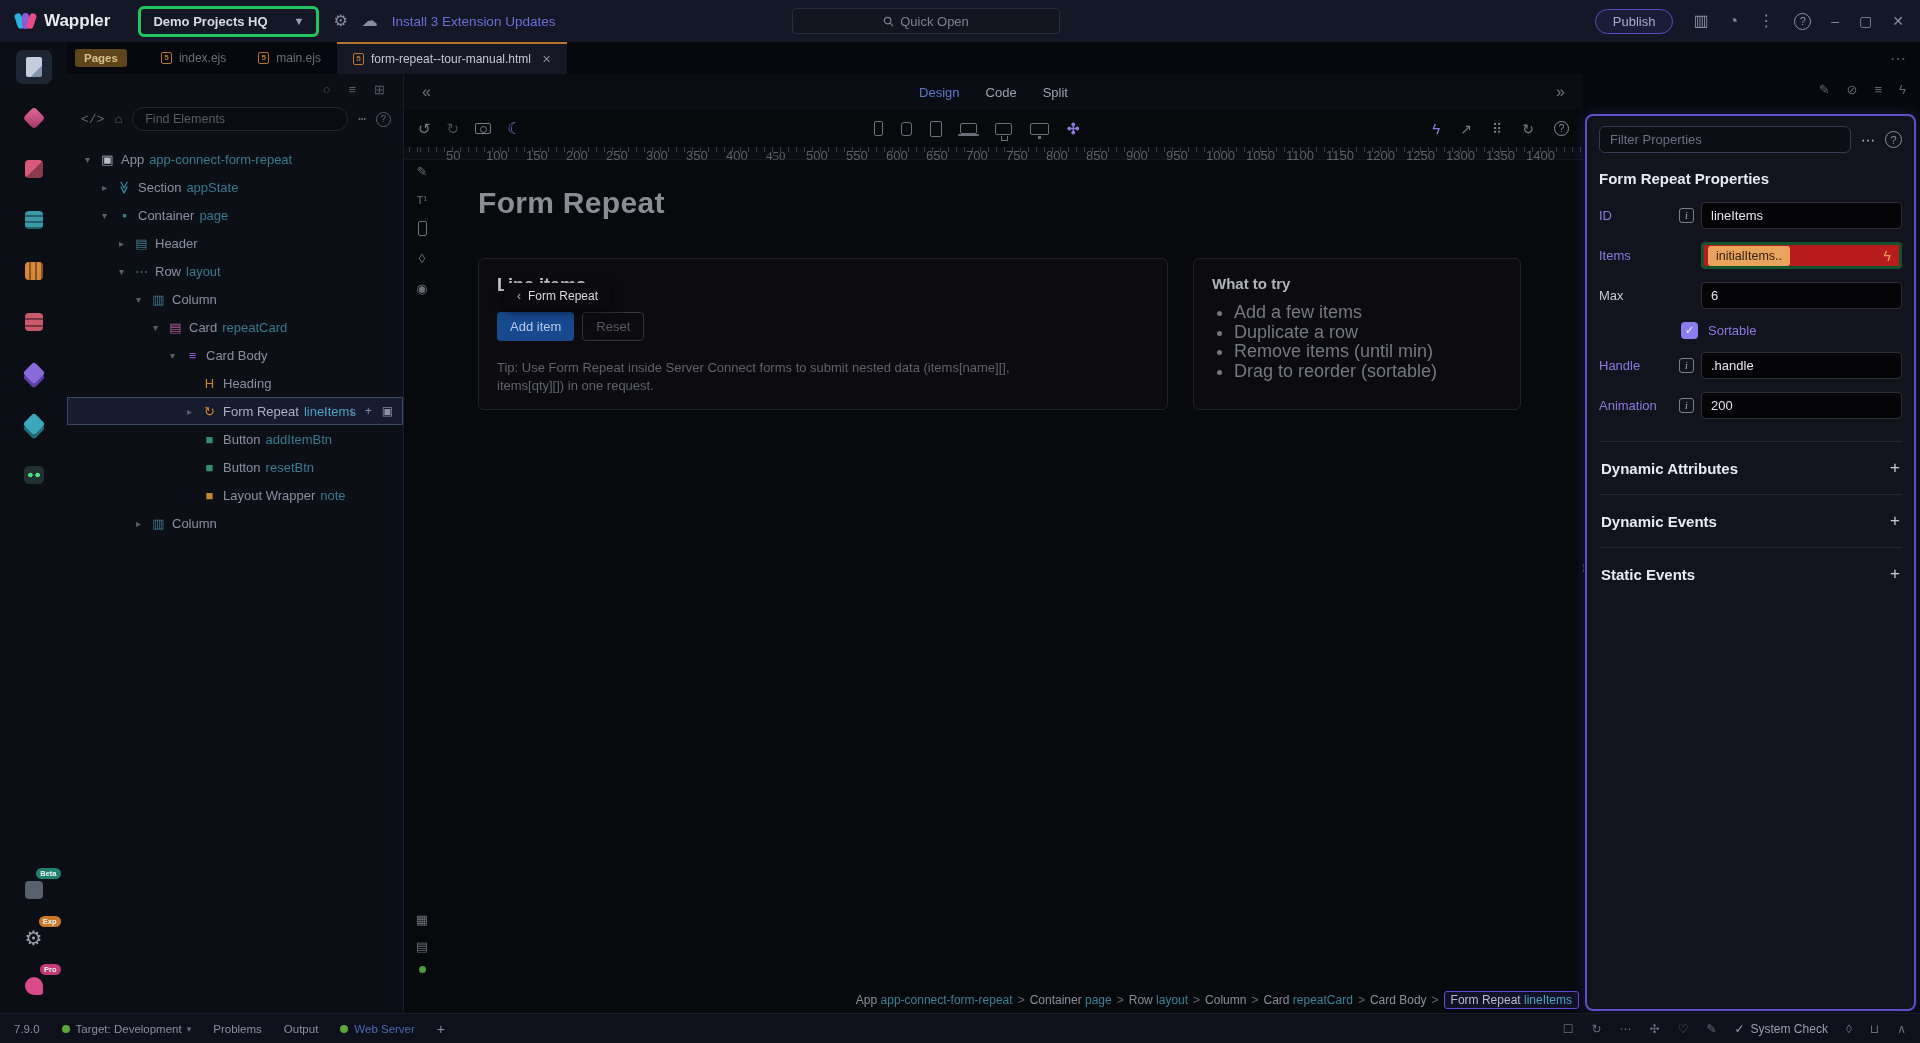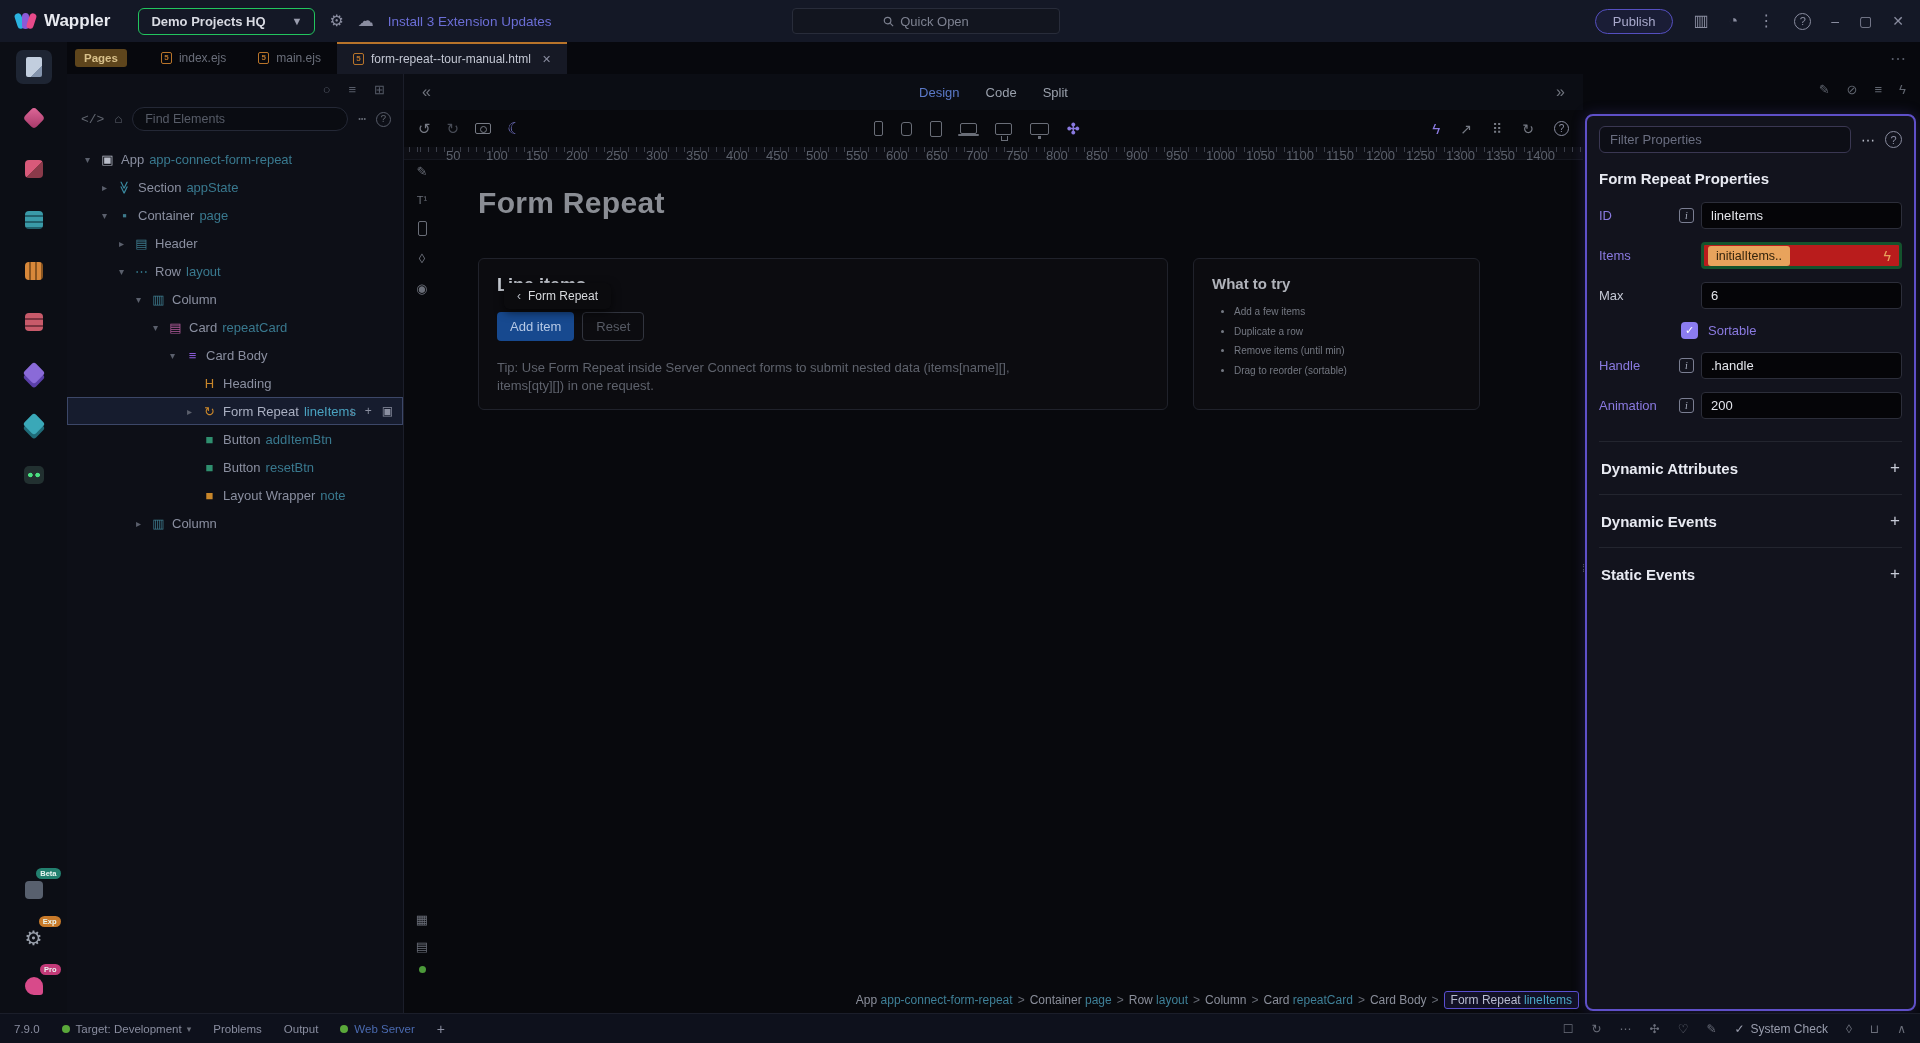--- a/index.html
+++ b/index.html
@@ -9,21 +9,21 @@
   
   .topbar { position:absolute; left:0; top:0; width:1920px; height:42px; background:#141826;
     display:flex; align-items:center; padding:0 16px; gap:14px; z-index:30; }
   .logo { display:flex; align-items:center; gap:8px; }
   .logo-mark { width:20px; height:20px; position:relative; }
   .logo-mark i { position:absolute; width:7px; height:16px; border-radius:4px; top:2px; }
   .logo-mark i:nth-child(1){ left:0; background:#2bb3e0; transform:rotate(-18deg);}
   .logo-mark i:nth-child(2){ left:6px; background:#8a5ad8;}
   .logo-mark i:nth-child(3){ left:12px; background:#e84a8a; transform:rotate(18deg);}
   .logo-text { color:#e8eaf0; font-weight:bold; font-size:17px; }
-  .proj-select { display:flex; align-items:center; gap:26px; border:1px solid #22c55e; border-radius:6px;
+  .proj-select { display:flex; align-items:center; gap:26px; border:3px solid #22c55e; border-radius:6px;
     padding:5px 12px; color:#d8dae2; font-size:13px; font-weight:bold; margin-left:14px; }
   .proj-select .chev { color:#9a9dae; font-size:11px; font-weight:normal; }
   .tb-icon { color:#8a8da0; font-size:16px; line-height:1; cursor:default; }
   .install-link { color:#6b6ed6; font-size:13.5px; }
   .quick-open { position:absolute; left:792px; top:8px; width:268px; height:26px; border:1px solid #282c3a;
     border-radius:4px; background:#12151f; display:flex; align-items:center; justify-content:center; gap:6px;
     color:#7d8190; font-size:13px; }
   .topbar-right { margin-left:auto; display:flex; align-items:center; gap:20px; }
   .publish-btn { border:1.5px solid #554fc0; color:#a9a9cc; background:rgba(85,79,192,0.10);
     border-radius:14px; padding:4px 17px; font-size:13px; }
@@ -129,23 +129,23 @@
   .card-main { width:690px; height:152px; padding:16px 18px; position:relative; }
   .card-heading { color:#c8ccd4; font-size:18px; font-weight:bold; }
   .tour-tooltip { position:absolute; left:25px; top:24px; background:#0b0b0e; border-radius:5px;
     padding:6px 13px; color:#d8dade; font-size:12px; box-shadow:0 3px 10px rgba(0,0,0,0.6);
     display:flex; align-items:center; gap:7px; z-index:5; }
   .tour-tooltip .tchev { color:#b8bcc4; font-size:12px; }
   .btn-row { display:flex; gap:8px; margin-top:16px; }
   .btn-primary { background:#17498f; color:#b6c9e6; border:none; border-radius:4px; padding:6px 13px; font-size:13px; }
   .btn-ghost { background:transparent; color:#565a64; border:1px solid #31343e; border-radius:4px; padding:6px 13px; font-size:13px; }
   .card-tip { color:#5e626c; font-size:13px; margin-top:18px; line-height:18px; width:530px; }
-  .card-try { width:287px; height:152px; margin-left:25px; padding:16px 18px; }
+  .card-try { width:328px; height:152px; margin-left:25px; padding:16px 18px; }
   .try-title { color:#b0b3ba; font-size:15px; font-weight:bold; }
-  .try-list { margin-top:12px; padding-left:22px; color:#747882; font-size:10px; }
+  .try-list { margin-top:12px; padding-left:22px; color:#747882; font-size:18px; }
   .try-list li { margin-bottom:3px; line-height:16.5px; }
   .breadcrumb { position:absolute; right:4px; bottom:4px; font-size:12px; color:#8a8e9a; display:flex;
     align-items:center; gap:5px; white-space:nowrap; }
   .bc-id { color:#3f8098; }
   .bc-sep { color:#666a74; }
   .bc-active { border:1px solid #5a4fd0; background:rgba(90,80,208,0.13); border-radius:3px; padding:1px 6px;
     color:#b8bcd0; }
   .bc-active .bc-id { color:#49a8c8; }
   .splitter-dots { position:absolute; right:-2px; top:488px; color:#4a4e5a; font-size:11px; letter-spacing:0; }
 
@@ -435,21 +435,21 @@
   </div>
   <div class="ruler" id="ruler">
       <span style="left: 42px;">50</span>
       <span style="left: 82px;">100</span>
       <span style="left: 122px;">150</span>
       <span style="left: 162px;">200</span>
       <span style="left: 202px; text-align: center;">250</span>
       <span style="left: 242px;">300</span>
       <span style="left: 282px;">350</span>
       <span style="left: 322px;">400</span>
-      <span style="left: 362px;">450</span>
+      <span style="left: 362px; font-family: Liberation Serif, serif;">450</span>
       <span style="left: 402px;">500</span>
       <span style="left: 442px;">550</span>
       <span style="left: 482px;">600</span>
       <span style="left: 522px;">650</span>
       <span style="left: 562px;">700</span>
       <span style="left: 602px;">750</span>
       <span style="left: 642px;">800</span>
       <span style="left: 682px;">850</span>
       <span style="left: 722px;">900</span>
       <span style="left: 762px;">950</span>

